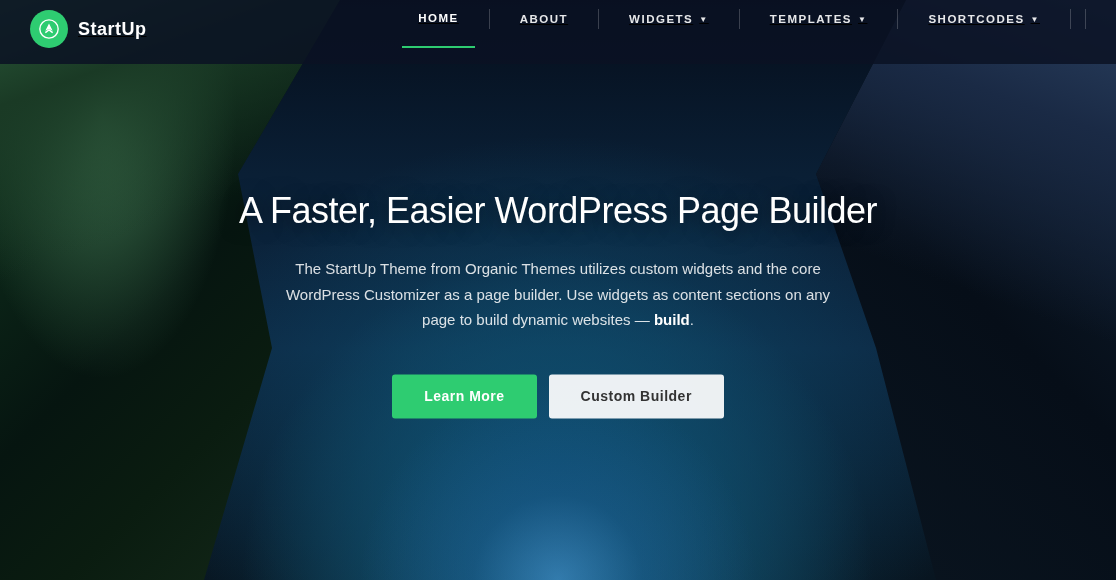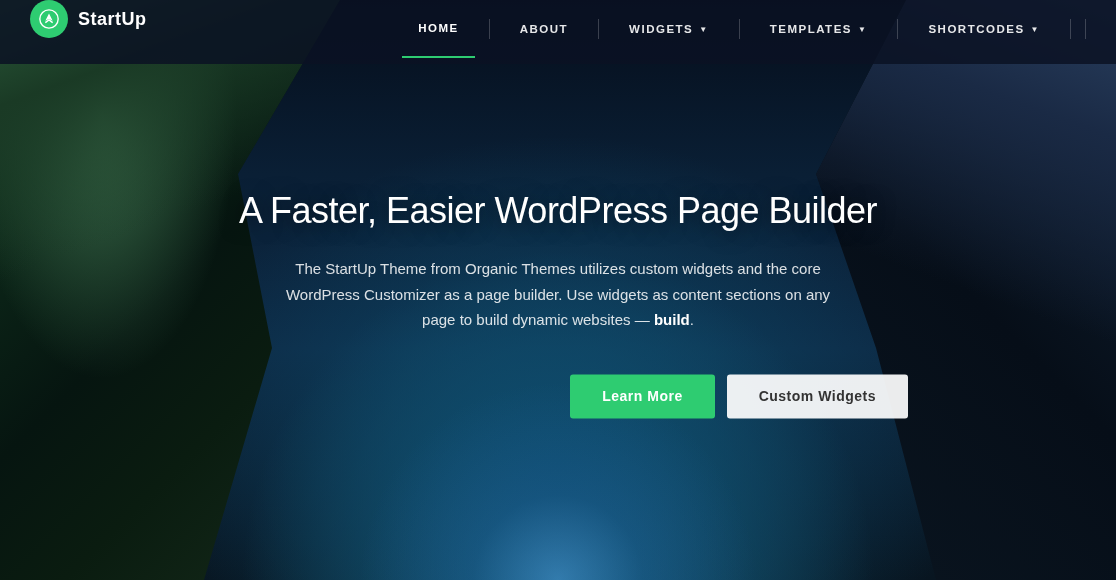--- a/index.html
+++ b/index.html
@@ -90,25 +90,26 @@
     }
 
     
     nav {
       position: absolute;
       top: 0;
       left: 0;
       right: 0;
       height: 64px;
       display: flex;
-      align-items: flex-start;
+      align-items: flex-end;
       justify-content: space-between;
-      padding: 0 30px;
+      padding: 16px 30px;
       background: rgba(10, 18, 35, 0.85);
       z-index: 10;
+      text-decoration: underline;
     }
 
     .logo {
       display: flex;
       align-items: center;
       gap: 10px;
       text-decoration: none;
     }
 
     .logo-icon {
@@ -209,21 +210,21 @@
     }
 
     .hero-subtitle strong {
       color: white;
       font-weight: 700;
     }
 
     .hero-buttons {
       display: flex;
       gap: 12px;
-      justify-content: flex-end;
+      justify-content: center;
       margin-top: 41px;
     }
 
     .btn-primary {
       background: #2ecc71;
       color: white;
       border: none;
       padding: 14px 32px;
       font-size: 14px;
       font-weight: 600;
@@ -324,16 +325,16 @@
   </nav>
 
   <div class="hero-content">
     <h1 class="hero-title">A Faster, Easier WordPress Page Builder</h1>
     <p class="hero-subtitle">
       <span>The StartUp Theme from Organic Themes utilizes custom widgets and the core WordPress Customizer as a page builder. Use widgets as content sections on any page to build dynamic websites —</span>
       <strong>build</strong><span>.</span>
     </p>
     <div class="hero-buttons">
       <button class="btn-primary">Learn More</button>
-      <button class="btn-secondary">Custom Widgets</button>
+      <button class="btn-secondary">Custom Builder</button>
     </div>
   </div>
 </div>
 
 </body></html>

